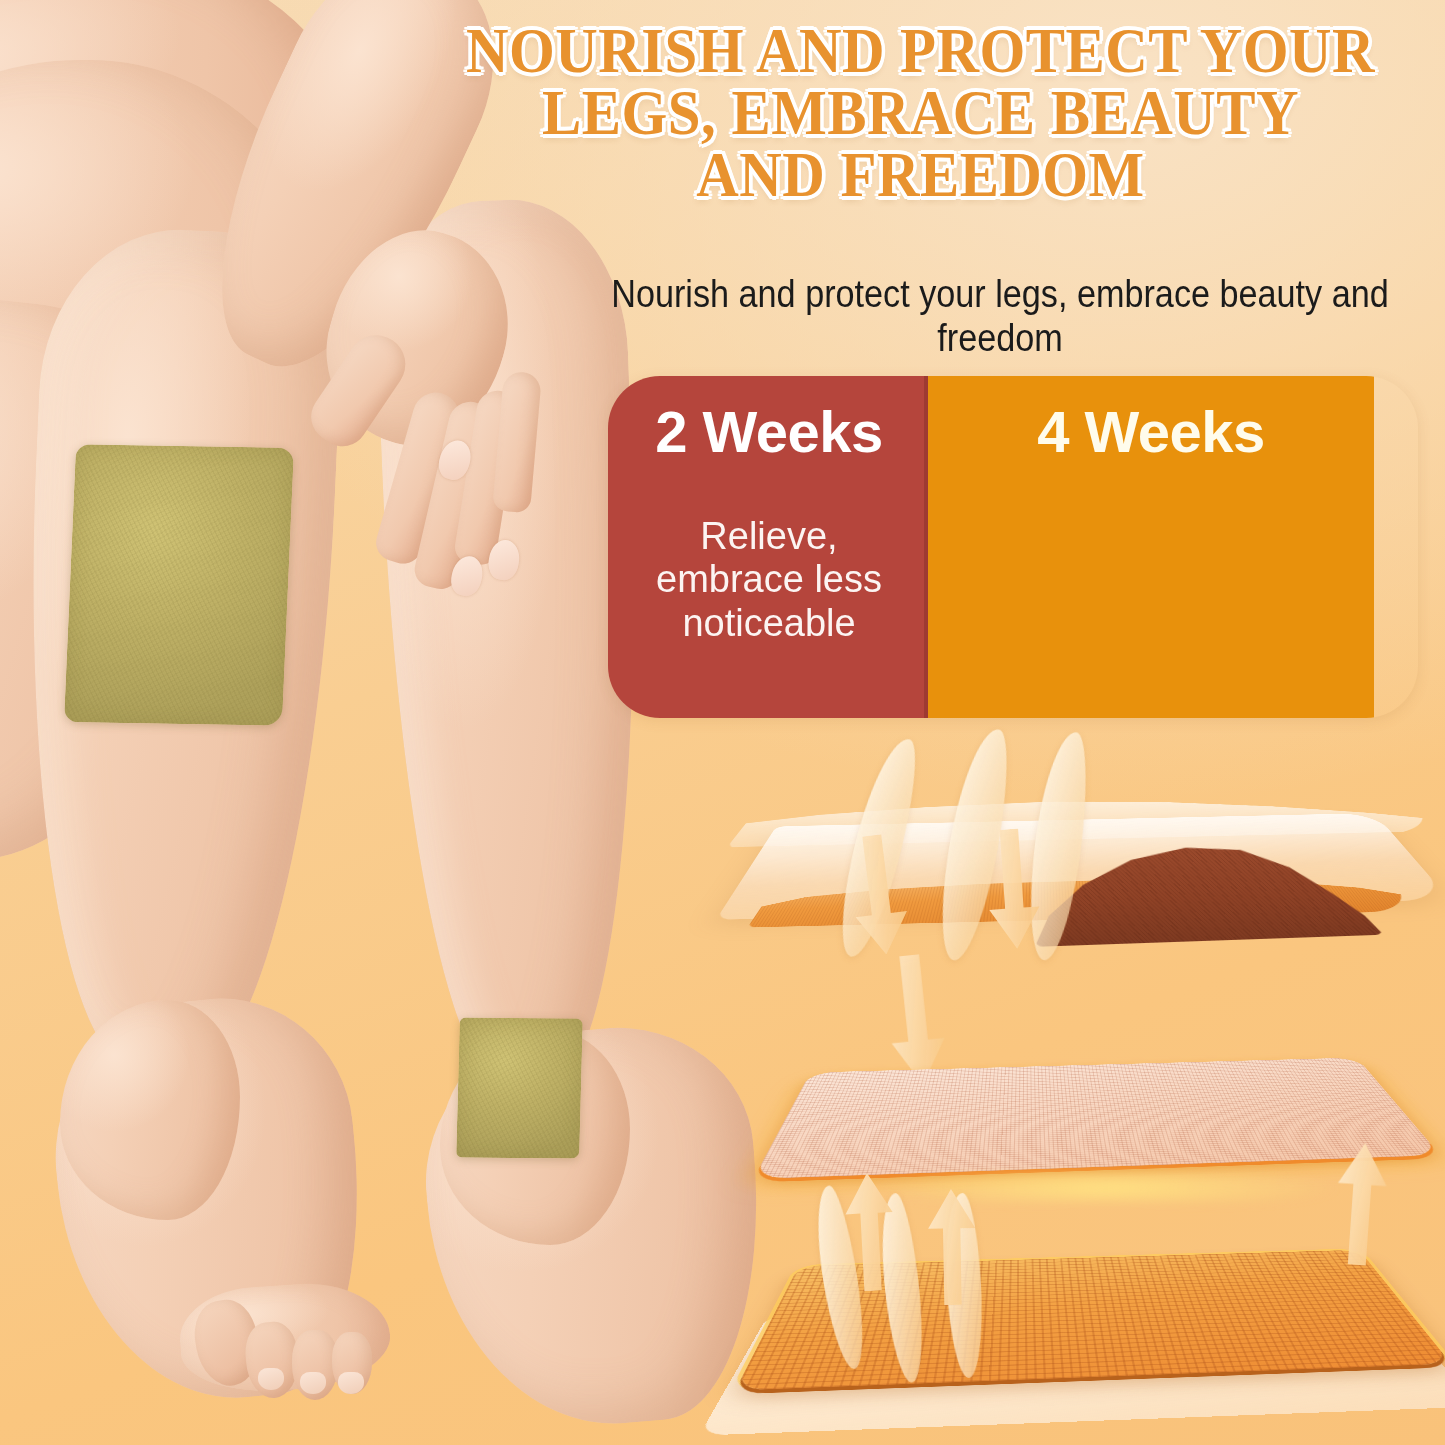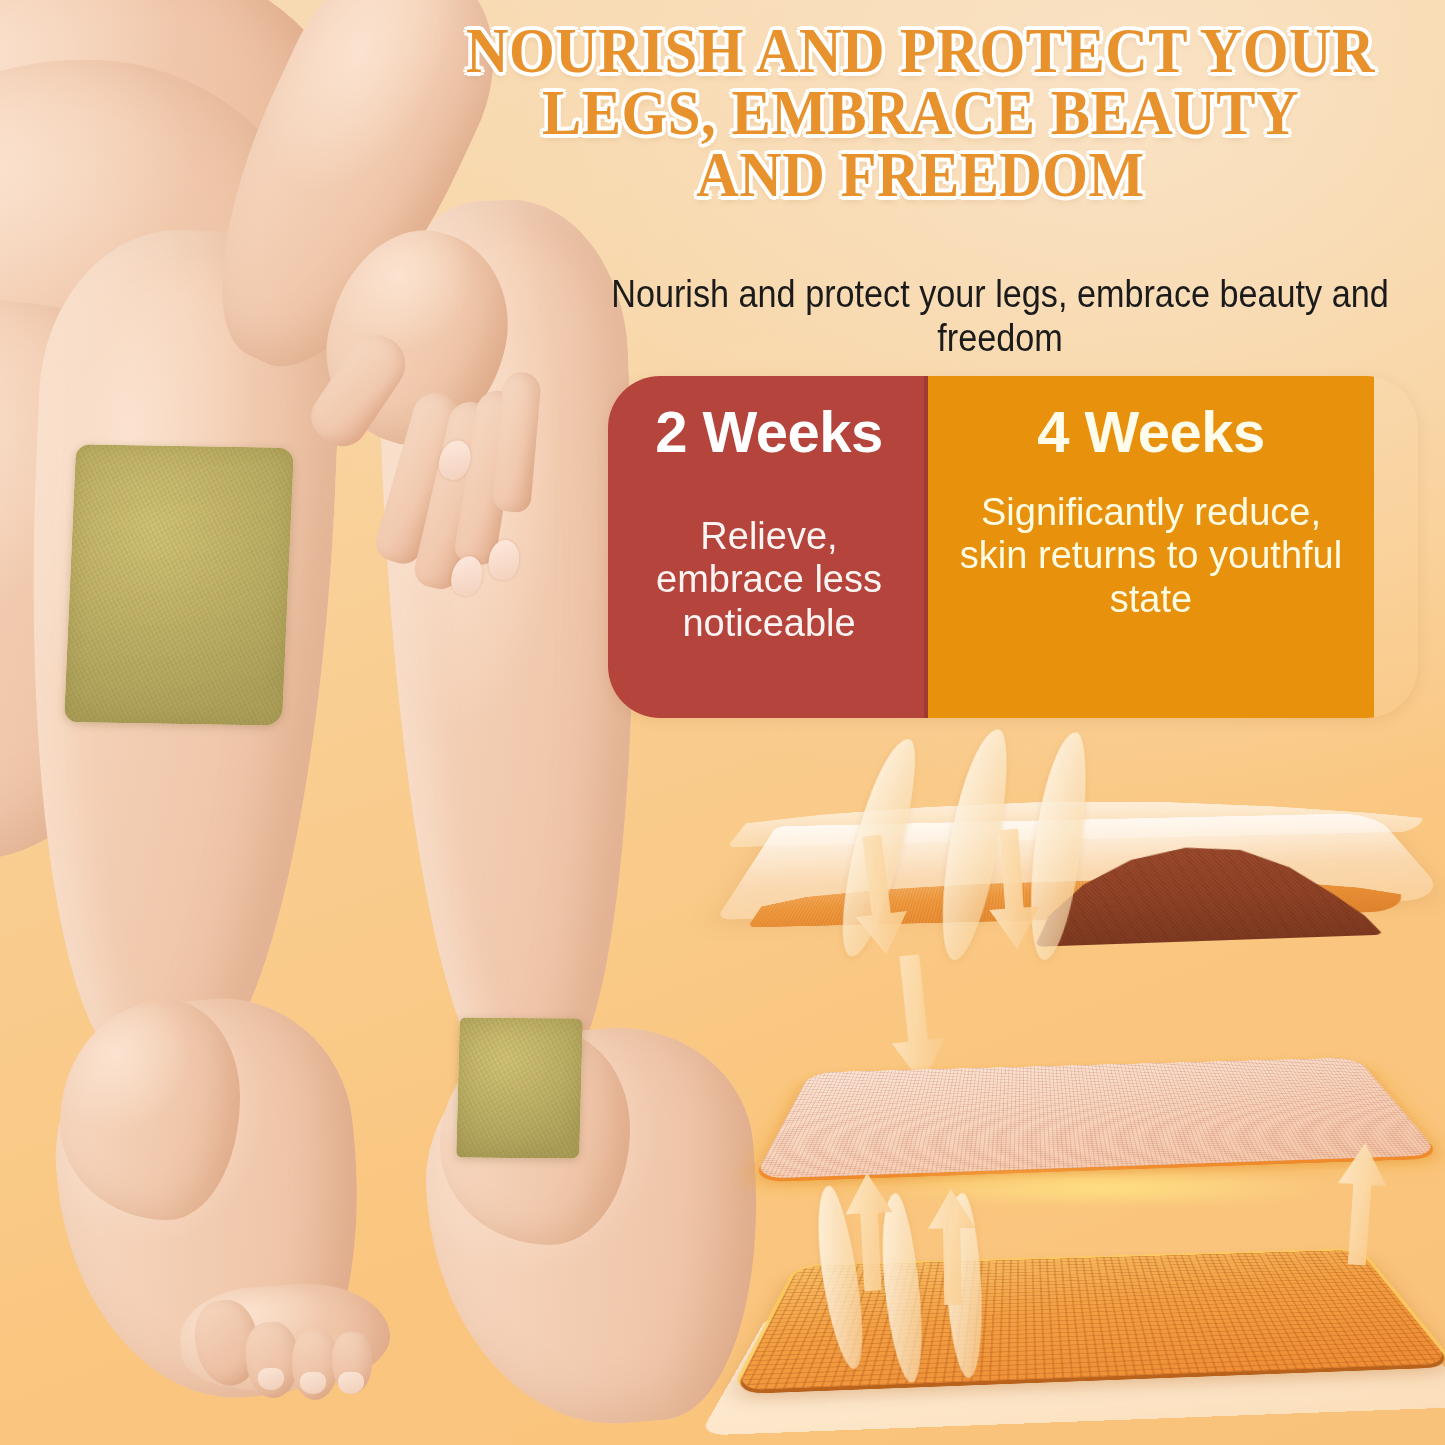--- a/index.html
+++ b/index.html
@@ -355,21 +355,20 @@
 
   <div id="subtitle">Nourish and protect your legs, embrace beauty and freedom</div>
 
   <div id="compare-card">
     <div class="panel" id="panel-2weeks">
       <div class="panel-title">2 Weeks</div>
       <div class="panel-desc">Relieve, embrace less noticeable</div>
     </div>
     <div class="panel" id="panel-4weeks">
       <div class="panel-title">4 Weeks</div>
-      <div class="panel-desc">Significantly reduce, skin returns to youthful state</div>
     </div>
   </div>
 
   <div id="layers">
     <div class="layer" id="skin-slab"></div>
     <div class="layer" id="skin-body"></div>
     <div class="layer" id="skin-bump"></div>
     <div class="layer" id="skin-cover"></div>
 
     <div class="swoosh" style="left:120px;top:-10px;width:46px;height:225px;transform:rotate(14deg);"></div>

